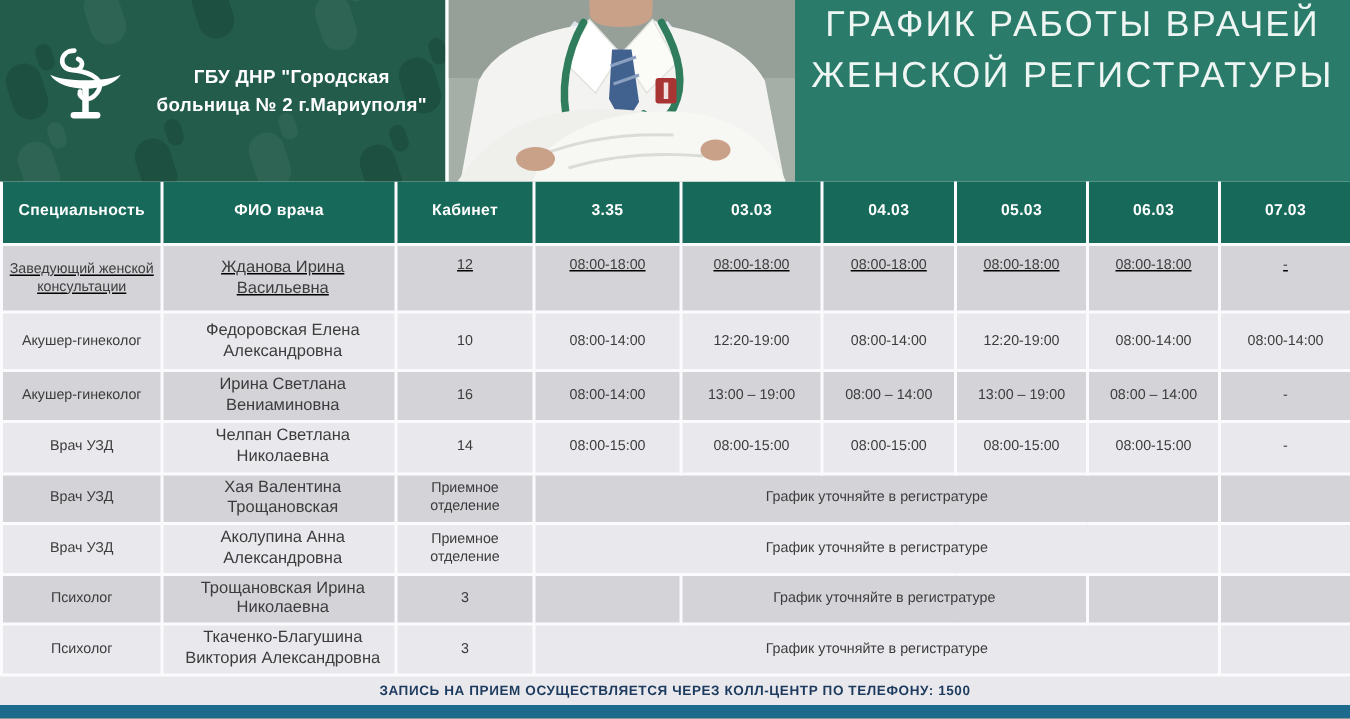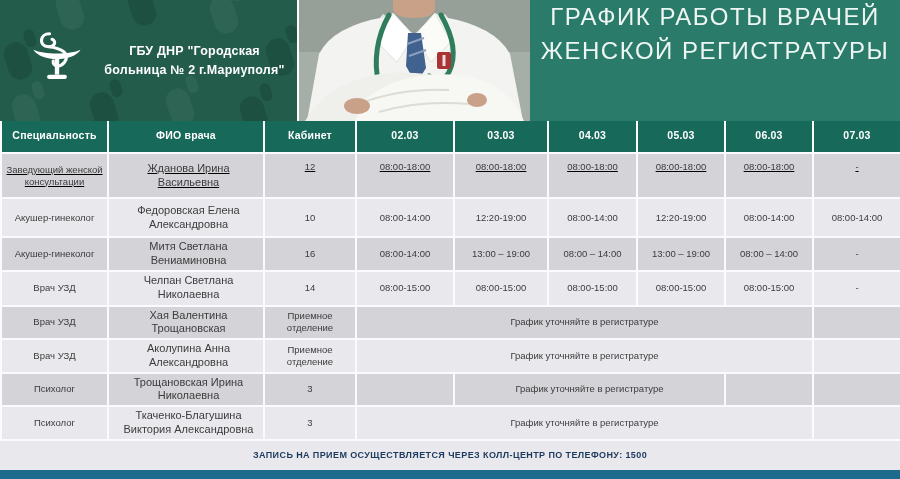--- a/index.html
+++ b/index.html
@@ -43,21 +43,21 @@
   }
   .slide-title{
     color:#eef6f3;font-size:24px;line-height:1.4;letter-spacing:1.5px;
     text-align:center;font-weight:400;
   }
   
   table{border-collapse:collapse;table-layout:fixed;width:900px;flex:0 0 auto;}
   col.c-spec{width:107px;} col.c-name{width:156px;} col.c-cab{width:92px;}
   col.c-d1{width:98px;} col.c-d2{width:94px;} col.c-d3{width:89px;}
   col.c-d4{width:88px;} col.c-d5{width:88px;} col.c-d6{width:88px;}
-  thead tr{height:32px;}
+  thead tr{height:42px;}
   th{
     background:var(--table-header-green);color:#fff;font-size:10.5px;font-weight:bold;
     border:2px solid #fbfbfd;border-top:none;text-align:center;vertical-align:middle;
     padding:2px 2px 6px 2px;letter-spacing:.2px;
   }
   td{
     border:2px solid #fbfbfd;font-size:9.5px;color:#3c3c3c;
     text-align:center;vertical-align:middle;padding:2px 4px;line-height:1.25;
   }
   tr.row-gray td{background:var(--row-gray);}
@@ -157,21 +157,21 @@
         <col class="c-d3">
       <col class="c-d4">
         <col class="c-d5">
         <col class="c-d6">
     </colgroup>
     <thead>
       <tr>
           <th>Специальность</th>
           <th>ФИО врача</th>
           <th>Кабинет</th>
-          <th>02.03</th>
+          <th>3.35</th>
           <th>03.03</th>
           <th>04.03</th>
           <th>05.03</th>
           <th>06.03</th>
           <th>07.03</th>
         </tr>
     </thead>
     <tbody>
         <tr class="row-gray">
           <td class="cell-specialty">Заведующий женской консультации</td>
@@ -190,21 +190,21 @@
           <td class="cell-cabinet">10</td>
           <td class="cell-time">08:00-14:00</td>
           <td class="cell-time">12:20-19:00</td>
           <td class="cell-time">08:00-14:00</td>
           <td class="cell-time">12:20-19:00</td>
           <td class="cell-time">08:00-14:00</td>
           <td class="cell-time">08:00-14:00</td>
         </tr>
         <tr class="row-gray">
           <td class="cell-specialty">Акушер-гинеколог</td>
-          <td class="cell-name">Митя Светлана Вениаминовна</td>
+          <td class="cell-name">Ирина Светлана Вениаминовна</td>
           <td class="cell-cabinet">16</td>
           <td class="cell-time">08:00-14:00</td>
           <td class="cell-time">13:00 – 19:00</td>
           <td class="cell-time">08:00 – 14:00</td>
           <td class="cell-time">13:00 – 19:00</td>
           <td class="cell-time">08:00 – 14:00</td>
           <td class="cell-time">-</td>
         </tr>
         <tr class="row-light">
           <td class="cell-specialty">Врач УЗД</td>

